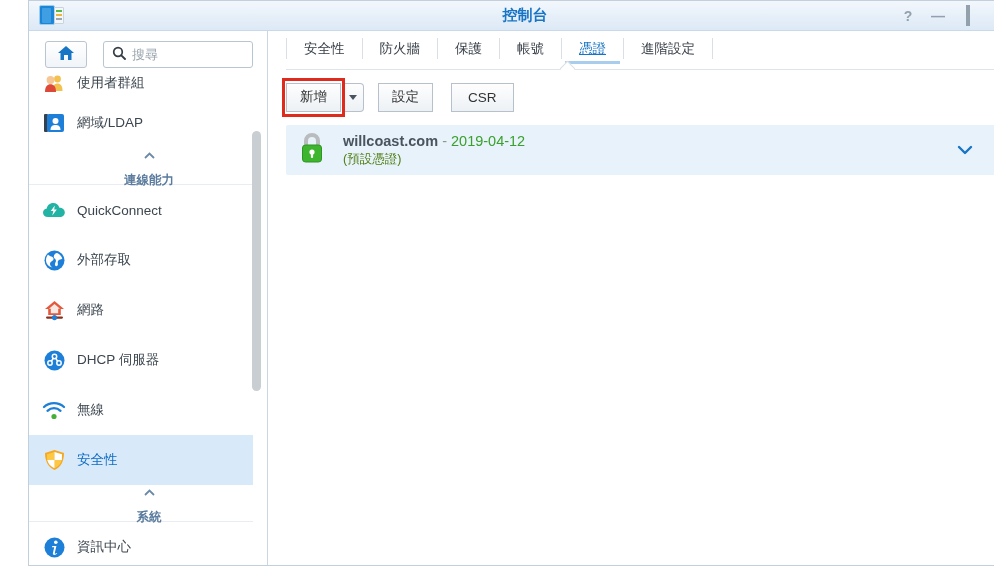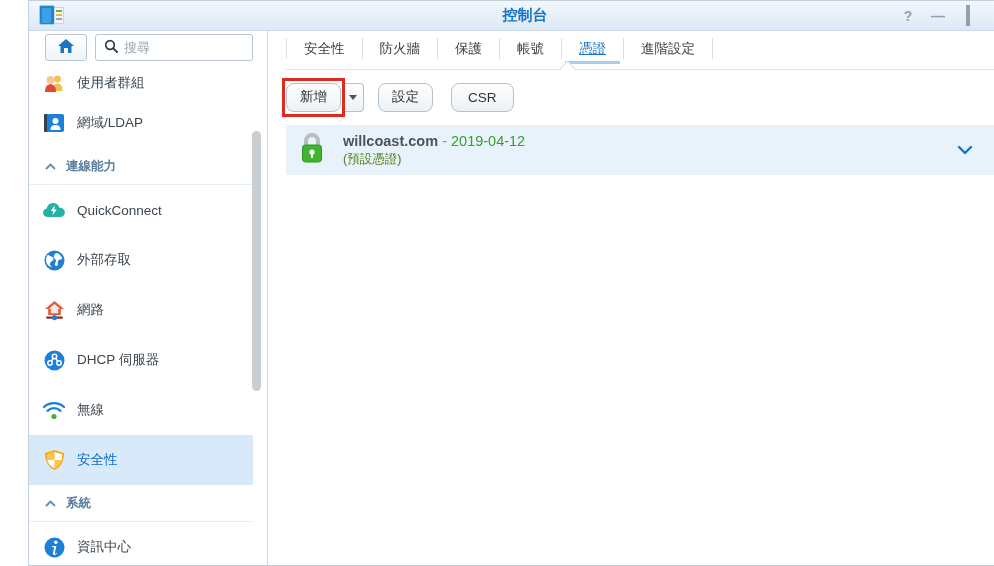--- a/index.html
+++ b/index.html
@@ -31,47 +31,47 @@
   }
   .win-btns { margin-left:auto; display:flex; align-items:center; gap:12px; padding-right:14px; position:relative; }
   .win-btn { color:#93a1ad; font-size:14px; width:18px; text-align:center; cursor:pointer; font-weight:bold; }
   .max-box { width:12px; height:10px; border:2px solid #93a1ad; border-top-width:3px; }
 
   
   .main { flex:1; display:flex; min-height:0; }
 
   
   .sidebar { width:239px; flex:0 0 239px; border-right:1px solid #ccd6e0; position:relative; background:#fff; }
-  .side-top { height:34px; display:flex; align-items:flex-start; gap:8px; padding:0 14px 0 16px; margin-top:3px; }
+  .side-top { height:34px; display:flex; align-items:flex-end; gap:16px; padding:0 14px 0 16px; margin-top:3px; }
   .home-btn { width:42px; height:27px; border:1px solid #b9c5d1; border-radius:3px; background:linear-gradient(#fff,#f0f4f8); display:flex; align-items:center; justify-content:center; cursor:pointer; }
   .search-box { flex:1; height:27px; border:1px solid #b9c5d1; border-radius:3px; background:#fff; display:flex; align-items:center; padding:0 8px; gap:6px; }
   .search-box input { border:none; outline:none; width:100%; font-size:13px; color:#333; font-family:inherit; background:transparent; }
   .search-box input::placeholder { color:#9aa5af; }
 
   .side-list { position:relative; }
   .side-item { height:50px; display:flex; align-items:center; gap:11px; padding-left:13px; cursor:pointer; font-size:13.5px; color:#3c464f; }
   .side-item .ic { width:24px; display:flex; justify-content:center; flex:0 0 24px; }
   .side-item.first { height:30px; }
   .side-item.selected { background:#d8eafa; color:#0f6cc4; width:224px; }
-  .side-section { height:37px; display:flex; align-items:center; gap:10px; padding-left:16px; color:#5b7c9e; font-size:12.5px; font-weight:bold; cursor:pointer; border-bottom:1px solid #e7edf2; width:224px; }
+  .side-section { height:37px; display:flex; align-items:center; gap:10px; padding-left:16px; color:#5b7c9e; font-size:12.5px; font-weight:bold; cursor:pointer; border-bottom:1px solid #e7edf2; width:224px;flex-direction:column; }
   .scroll-thumb { position:absolute; right:6px; top:100px; width:9px; height:260px; background:#c9ced3; border-radius:5px; cursor:pointer; }
 
   
   .content { flex:1; padding:0 9px 0 18px; background:#fff; min-width:0; }
   .tabs { display:flex; align-items:stretch; height:31px; margin-top:2px; }
   .tab { position:relative; display:flex; align-items:center; padding:0 17px; font-size:13.5px; color:#394049; cursor:pointer; }
   .tab-sep { width:1px; background:#d9dfe5; margin:5px 0; }
   .tab.active { color:#1874c5;text-decoration:underline; }
   .tab.active::after { content:''; position:absolute; left:3px; right:3px; bottom:0px; height:3px; background:#a9cdec; }
   .tabline { position:relative; height:1px; background:#dfe4e9; margin-top:5px; }
   .tab-notch { position:absolute; width:11px; height:11px; background:#fff; border-top:1px solid #d9dfe5; border-left:1px solid #d9dfe5; transform:rotate(45deg); top:-6px; left:276px; }
 
   .toolbar { display:flex; align-items:center; margin-top:12px; height:30px; }
   .btn {
-    height:29px; padding:0 13px; border:1px solid #b6c1cb; border-radius:8px;
+    height:29px; padding:0 13px; border:1px solid #b6c1cb; border-radius:0;
     background:linear-gradient(#fefefe,#edf1f5); font-size:13.5px; color:#333;
     display:flex; align-items:center; cursor:pointer; font-family:inherit;
   }
   .add-wrap { position:relative; margin-right:2px; }
   .annotation { position:absolute; left:-4px; top:-5px; right:-4px; bottom:-5px; border:3px solid #df2b1e; pointer-events:none; }
   .btn.arrow { padding:0 6px; border-radius:0 4px 4px 0; border-left:1px solid #c4ced7; margin-left:-1px; }
   .caret-down { width:0; height:0; border-left:4px solid transparent; border-right:4px solid transparent; border-top:5px solid #4a545e; }
   .btn.settings { margin-left:14px; }
   .btn.csr { margin-left:18px; padding:0 16px; }
 

